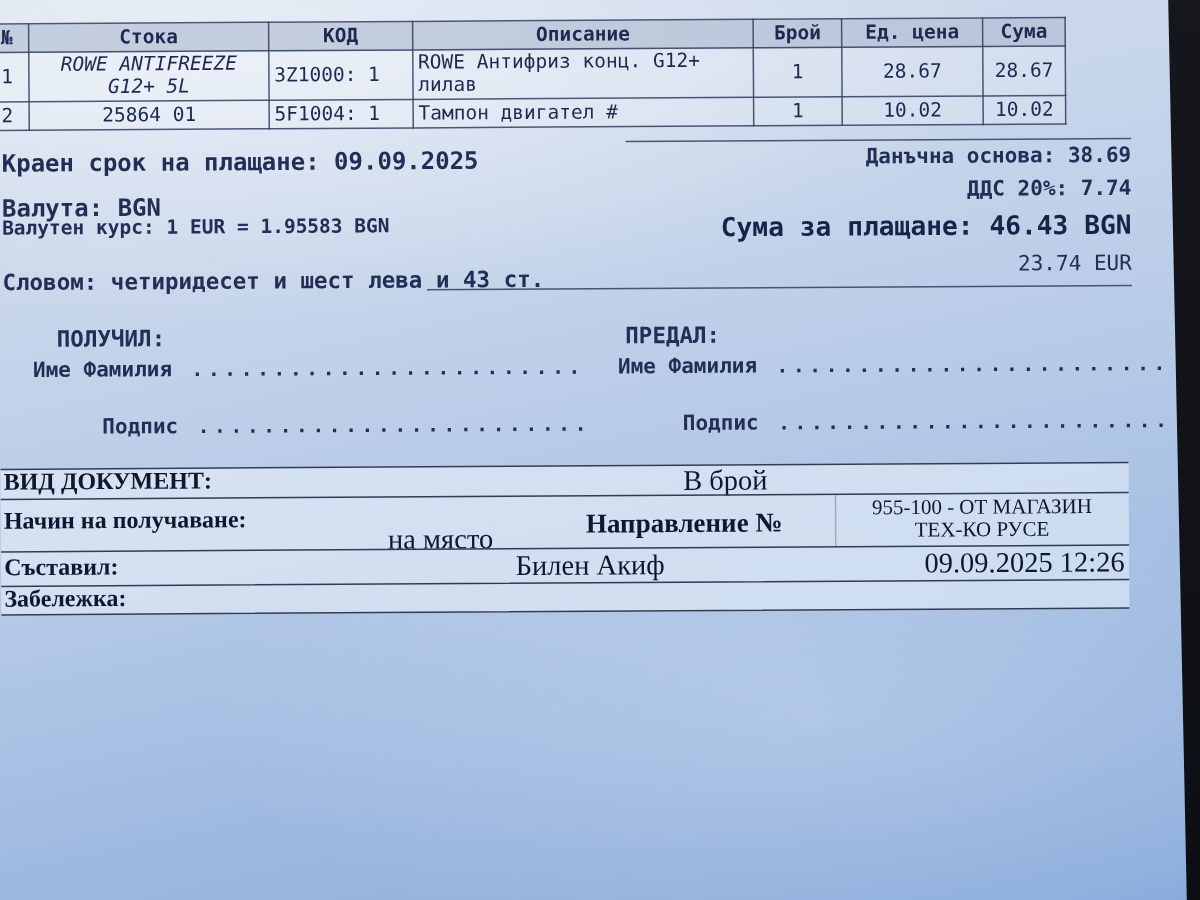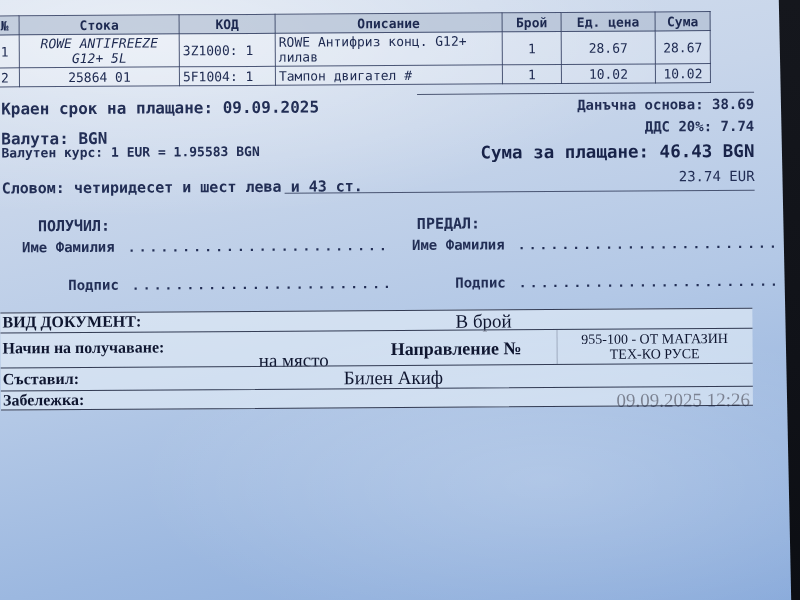--- a/index.html
+++ b/index.html
@@ -160,21 +160,21 @@
         <span class="fl fval" style="left:258px;top:18px;">на място</span>
         <span class="fl flabel" style="left:390px;top:8px;font-size:18px;">Направление №</span>
         <div class="dircell">
           <div>955-100 - ОТ МАГАЗИН</div>
           <div>ТЕХ-КО РУСЕ</div>
         </div>
       </div>
       <div class="frow fC">
         <span class="fl flabel" style="left:2px;top:2px;">Съставил:</span>
         <span class="fl fval" style="left:343px;top:1px;">Билен Акиф</span>
-        <span class="fl fval" style="right:3px;top:1px;margin-top:24px;">09.09.2025 12:26</span>
+        <span class="fl fval" style="right:3px;top:1px;">09.09.2025 12:26</span>
       </div>
       <div class="frow fD">
         <span class="fl flabel" style="left:2px;top:0;">Забележка:</span>
       </div>
     </div>
 
   </div>
 </div>
 
 </body></html>

